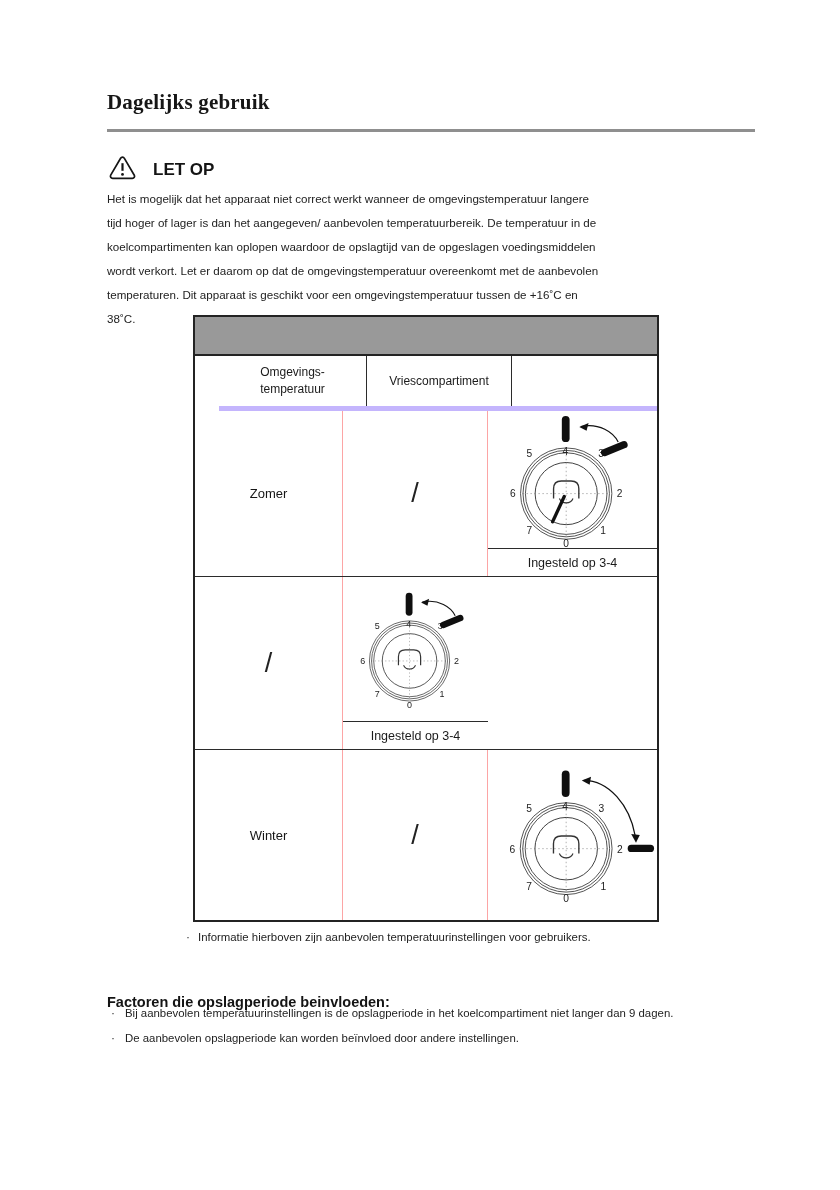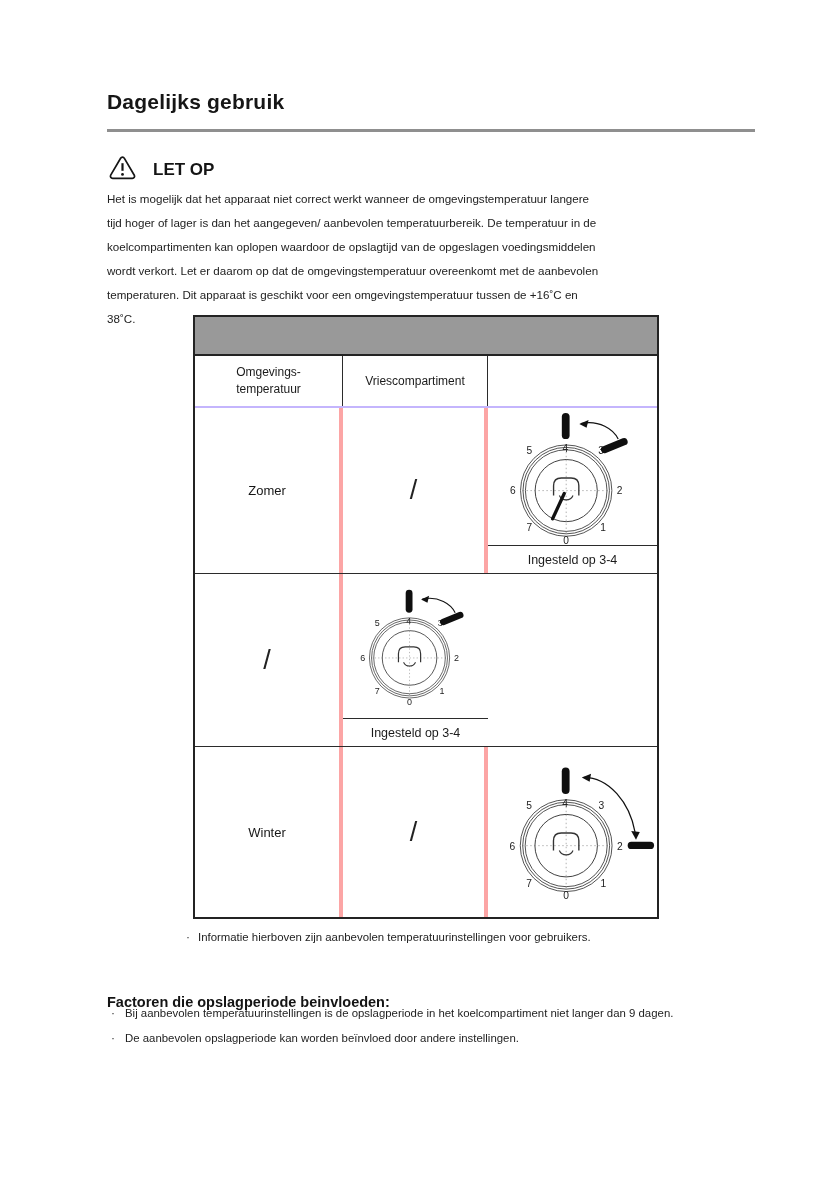--- a/index.html
+++ b/index.html
@@ -1,52 +1,52 @@
 <!DOCTYPE html>
 <html><head>
 <meta charset="utf-8">
 <style>
   html,body{margin:0;padding:0;background:#ffffff;}
   .page{
     position:relative;width:840px;height:1190px;background:#ffffff;overflow:hidden;
     font-family:"Liberation Sans","DejaVu Sans",sans-serif;color:#1e1e1e;
   }
   .page-title{
-    position:absolute;left:107px;top:90px;font-size:21px;font-weight:700;letter-spacing:0.2px;color:#161616;
+    position:absolute;left:107px;top:90px;font-size:21px;font-weight:700;letter-spacing:0.2px;color:#161616;font-family:Liberation Serif, serif;
   }
   .title-rule{
     position:absolute;left:107px;top:129px;width:648px;height:3px;background:#8f8f8f;
   }
   .warning-head{
     position:absolute;left:108px;top:154px;display:flex;align-items:center;gap:16px;
   }
   .warning-label{font-size:17px;font-weight:700;color:#141414;}
   .warning-body{
     position:absolute;left:107px;top:187px;width:640px;
     font-size:11.6px;line-height:24px;color:#222;white-space:pre-line;
   }
   
   .tbl{
     position:absolute;left:193px;top:315px;width:462px;
     border:2px solid #232323;background:#fff;box-sizing:content-box;
   }
   .tbl-banner{height:37px;background:#999999;border-bottom:2px solid #232323;}
   .tbl-hrow{
-    display:grid;grid-template-columns:148px 145px 1fr;height:50px;border-bottom:2px solid #c4b5fd;
+    display:grid;grid-template-columns:148px 145px 1fr;height:50px;border-bottom:5px solid #c4b5fd;margin-left:24px;
   }
   .tbl-hrow > div{
     display:flex;align-items:center;justify-content:center;text-align:center;
     font-size:12px;line-height:1.4;white-space:pre-line;color:#1b1b1b;
   }
   .tbl-hrow > div:nth-child(1), .tbl-hrow > div:nth-child(2){border-right:1px solid #2b2b2b;}
   .drow{display:grid;grid-template-columns:148px 145px 1fr;border-bottom:1px solid #2b2b2b;}
   .drow:last-child{border-bottom:none;}
   .drow.r1{height:165px;} .drow.r2{height:172px;} .drow.r3{height:170px;}
   .c-season,.c-freezer{
-    border-right:4px solid #fca5a5;display:flex;align-items:center;justify-content:center;
+    border-right:1px solid #fca5a5;display:flex;align-items:center;justify-content:center;
   }
   .c-season{font-size:13px;color:#161616;}
   .c-freezer{font-size:27px;font-weight:400;color:#222;}
   .c-fridge{display:flex;flex-direction:column;min-width:0;}
   .dial-area{flex:1;display:flex;align-items:center;justify-content:center;overflow:hidden;}
   .dial-caption{
     height:27px;border-top:1px solid #2b2b2b;display:flex;align-items:center;justify-content:center;
     font-size:12.5px;color:#1b1b1b;
   }
   svg.dial{display:block;}

